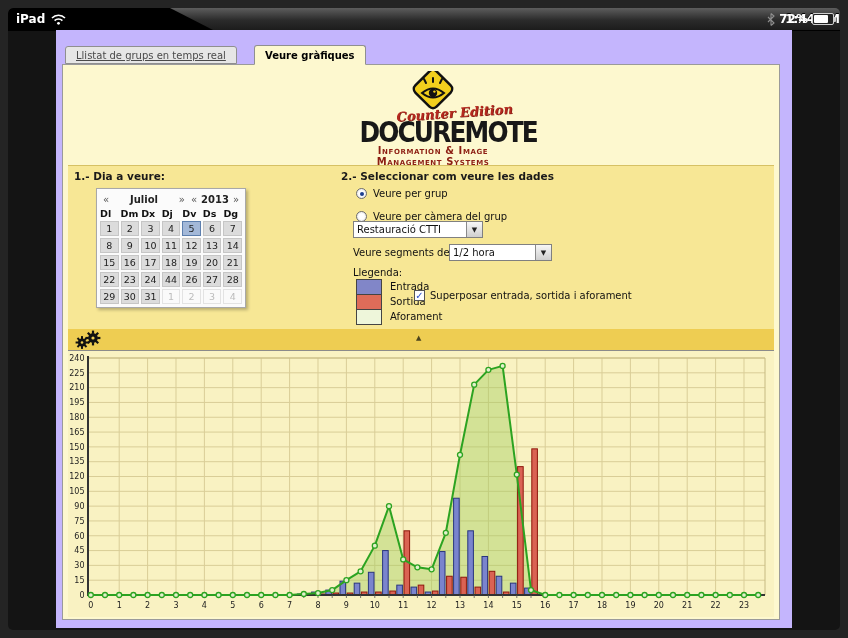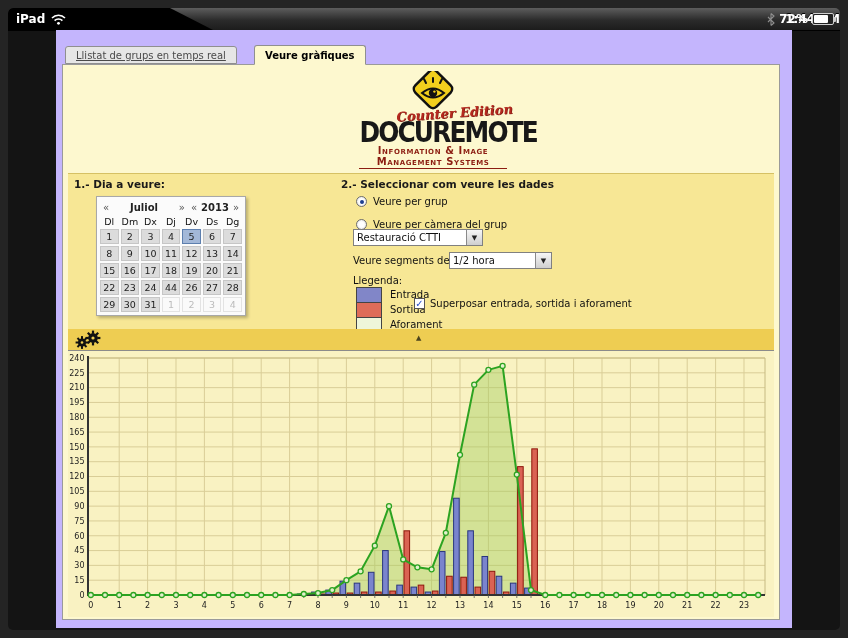--- a/index.html
+++ b/index.html
@@ -21,30 +21,30 @@
   .tab-inactive{left:9px;top:16px;background:#e6e6e6;color:#4a4a4a;text-decoration:underline;}
   .tab-active{left:198px;top:15px;height:20px;line-height:20px;background:#fdf8cf;font-weight:bold;color:#000;border-bottom:1px solid #fdf8cf;z-index:3;}
   .panel{position:absolute;left:6px;top:34px;width:718px;height:556px;background:#fdf8cf;border:1px solid #9a9a9a;box-sizing:border-box;z-index:2;}
   
   .logo{position:absolute;left:290px;top:6px;width:160px;text-align:center;}
   .logo-sign{display:block;margin:0 auto;}
   .logo-edition{font-family:"DejaVu Serif","Liberation Serif",serif;font-style:italic;font-weight:bold;font-size:13px;color:#b5291e;text-align:right;margin-top:-12px;transform:rotate(-4deg);text-shadow:0.5px 0.5px 0 #6d120b;}
   .logo-brand{font-size:27px;font-weight:bold;color:#181818;letter-spacing:-2px;transform:scale(0.92,1.08);margin-top:-3px;line-height:26px;}
   .logo-sub{font-size:10px;font-variant:small-caps;font-weight:bold;letter-spacing:0.6px;color:#8c1d12;border-bottom:1px solid #8c1d12;padding-bottom:1px;margin:0 6px;}
   
-  .controls{position:absolute;left:5px;right:5px;top:108px;height:163px;background:#f7e795;border-top:1px solid #d6c164;border-bottom:3px solid #b91c1c;}
+  .controls{position:absolute;left:5px;right:5px;top:100px;height:163px;background:#f7e795;border-top:1px solid #d6c164;border-bottom:3px solid #b91c1c;}
   .sec-title{position:absolute;font-size:10.5px;font-weight:bold;color:#1a1a1a;}
   
   .cal{position:absolute;left:28px;top:22px;width:142px;background:#fbfbfb;border:1px solid #a8a8a8;box-shadow:2px 2px 3px rgba(0,0,0,.25);padding:3px;}
   .cal-nav{display:flex;align-items:center;font-size:10px;font-weight:bold;color:#222;height:14px;}
   .cal-arrow{color:#555;font-weight:normal;cursor:default;padding:0 3px;}
   .cal-month{flex:1;text-align:center;}
   .cal-year{padding:0 1px;}
   .cal-daynames,.cal-week{display:grid;grid-template-columns:repeat(7,1fr);gap:2px;margin-top:2px;}
-  .cal-dayname{font-size:9.5px;font-weight:normal;text-align:center;color:#111;}
+  .cal-dayname{font-size:9.5px;font-weight:bold;color:#111;}
   .cal-cell{font-size:9.5px;text-align:center;background:#dcdcdc;border:1px solid #c6c6c6;color:#222;height:13px;line-height:13px;}
   .cal-cell.sel{background:#a3b8d8;border-color:#5d7fae;}
   .cal-cell.muted{background:#fafafa;border-color:#e3e3e3;color:#bcbcbc;}
   
   .radio-row{position:absolute;display:flex;align-items:center;gap:6px;font-size:10px;color:#111;}
   .radio{width:11px;height:11px;border-radius:50%;border:1px solid #6e6e6e;background:radial-gradient(#ffffff 40%,#d8d8d8);position:relative;box-sizing:border-box;}
   .radio.on::after{content:"";position:absolute;left:2.5px;top:2.5px;width:4px;height:4px;border-radius:50%;background:#1d3f8f;}
   .select{position:absolute;height:17px;background:#fff;border:1px solid #808080;display:flex;align-items:center;box-sizing:border-box;}
   .select .val{flex:1;font-size:10px;padding-left:3px;color:#111;white-space:nowrap;overflow:hidden;}
   .select .btn{width:15px;height:100%;background:linear-gradient(#f7f7f7,#cfcfcf);border-left:1px solid #8a8a8a;display:flex;align-items:center;justify-content:center;font-size:7px;color:#222;}

